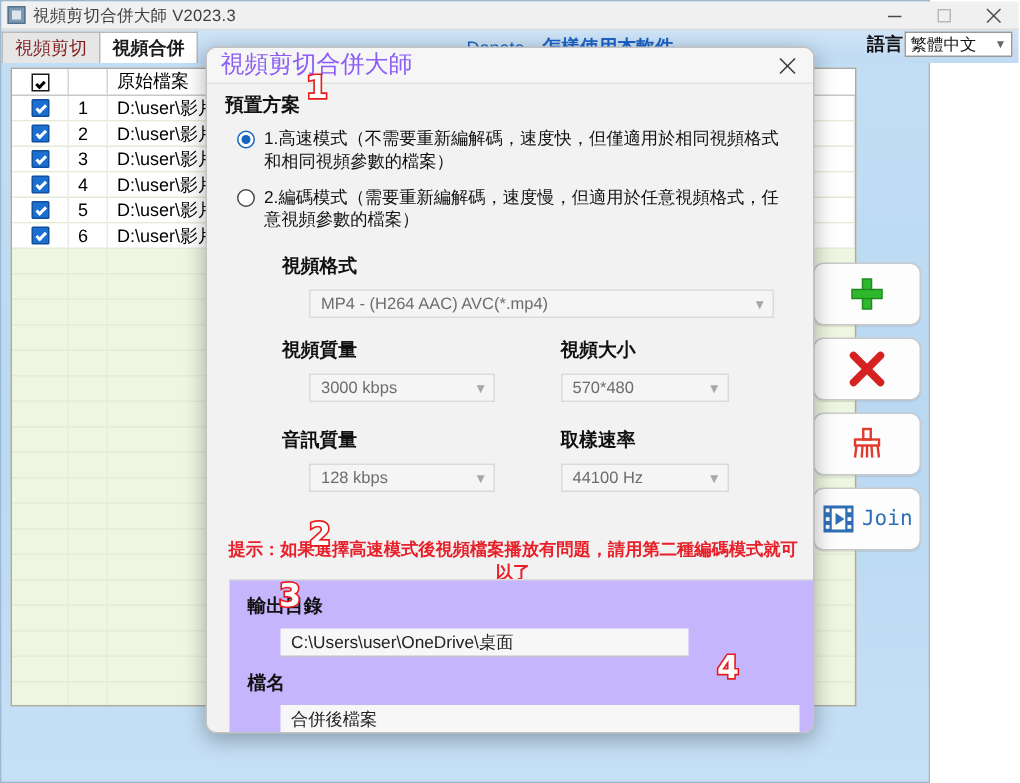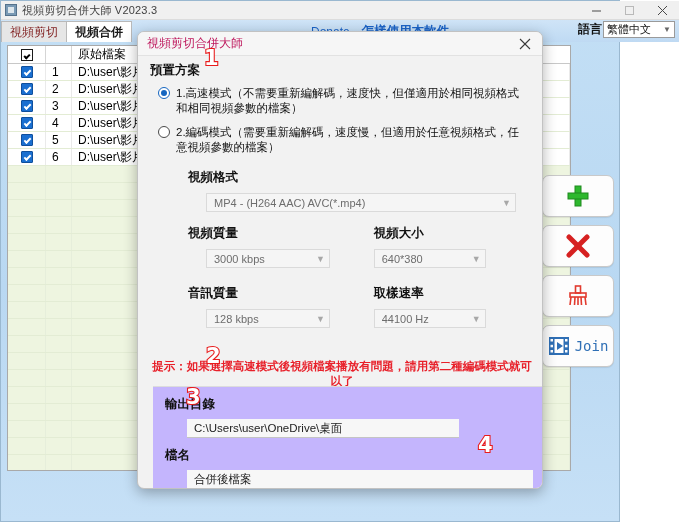--- a/index.html
+++ b/index.html
@@ -141,21 +141,21 @@
   #dialog {
     position: absolute; left: 136px; top: 30px; width: 406px; height: 458px;
     background: #f2f2f2; border: 1px solid #c2c2c2; border-radius: 7px;
     box-shadow: 0 4px 14px rgba(0,0,0,.30);
     overflow: hidden;
   }
   #dlg-title-bar {
     height: 24px; background: #f6f6f6; border-bottom: 1px solid #e2e2e2;
     display: flex; align-items: center; padding: 0 6px 0 9px;
   }
-  #dlg-title { font-size: 12px; color: #be185d; }
+  #dlg-title { font-size: 16px; color: #8b5cf6; }
   #dlg-close { margin-left: auto; width: 22px; height: 20px; display:flex; align-items:center; justify-content:center; color:#3b3b3b; }
 
   #dlg-body { position: relative; padding: 6px 12px 0 12px; height: 433px; }
 
   .sec-label { font-size: 12.5px; font-weight: bold; color: #111; }
 
   .radio-row { display: flex; margin-top: 7px; }
   .radio {
     width: 12px; height: 12px; border-radius: 50%; border: 1px solid #4a4a4a;
     background: #fff; margin: 1px 6px 0 8px; flex: none; position: relative;
@@ -491,21 +491,21 @@
         <div style="width:190px;">
           <div class="fld-label">視頻質量</div>
           <div class="combo" style="width:124px; margin-top:7px; margin-left:18px;">
             <span>3000 kbps</span>
             <span class="chev">▼</span>
           </div>
         </div>
         <div style="width:160px;">
           <div class="fld-label">視頻大小</div>
           <div class="combo" style="width:112px; margin-top:7px; margin-left:0;">
-            <span>640*380</span>
+            <span>570*480</span>
             <span class="chev">▼</span>
           </div>
         </div>
       </div>
 
       <div style="margin-top:17px; display:flex; padding-left:38px;">
         <div style="width:190px;">
           <div class="fld-label">音訊質量</div>
           <div class="combo" style="width:124px; margin-top:7px; margin-left:18px;">
             <span>128 kbps</span>

